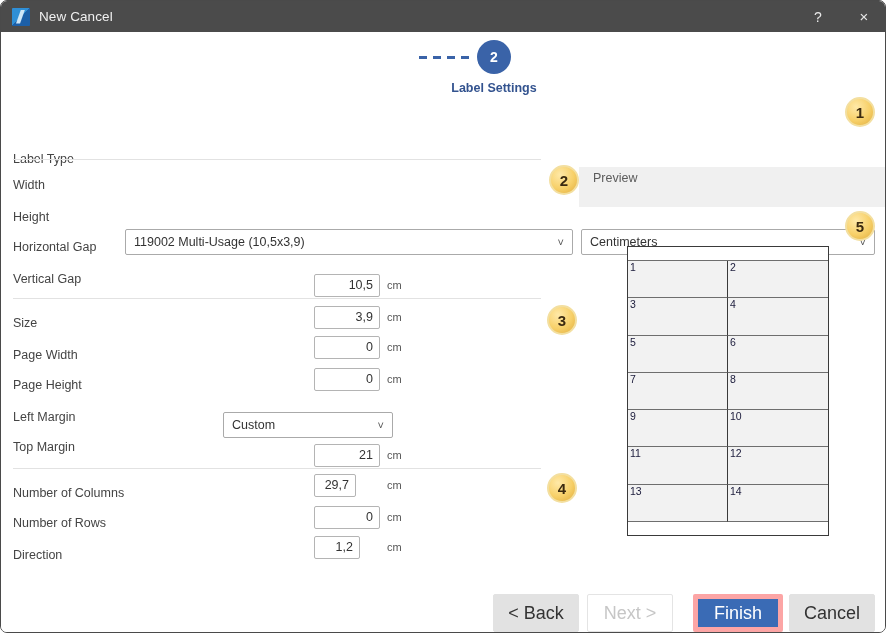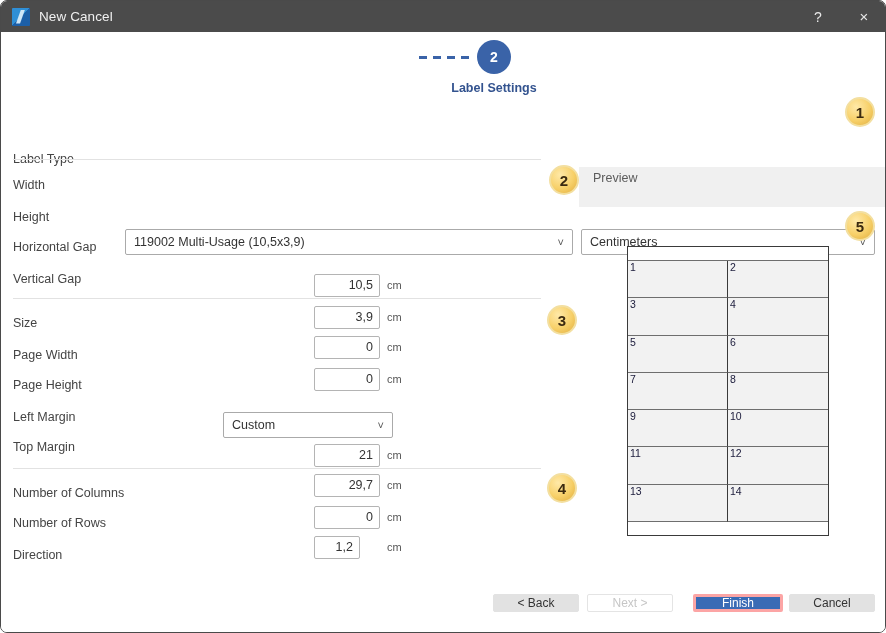--- a/index.html
+++ b/index.html
@@ -158,27 +158,27 @@
   }
   .cell:nth-child(2n){border-right:none;}
   .cell span{
     position:absolute;left:2px;top:0px;font-size:10.5px;color:#1a1a3a;
   }
   
   .footer{
     position:absolute;left:0;top:578px;width:886px;height:55px;background:#ffffff;
   }
   .btn{
-    position:absolute;top:15px;height:18px;box-sizing:border-box;
-    border-radius:2px;font-size:12px;
+    position:absolute;top:15px;height:38px;box-sizing:border-box;
+    border-radius:2px;font-size:18px;
     display:flex;align-items:center;justify-content:center;
   }
   .btn.grey{background:#e2e2e2;border:1px solid #e2e2e2;color:#333;}
   .btn.disabled{background:#ffffff;border:1px solid #e4e4e4;color:#c6c6c6;}
-  .btn.primary{background:#3a6bb5;border:3px solid #fca5a5;color:#ffffff;}
+  .btn.primary{background:#3a6bb5;border:5px solid #fca5a5;color:#ffffff;}
 </style>
 </head>
 <body>
 
 <div class="window">
 
   <div class="titlebar">
     <div class="app-icon"></div>
     <div class="title-text">New Cancel</div>
     <div class="win-btns">
@@ -233,21 +233,21 @@
     <div class="combo" style="left:222px;top:308px;width:170px;">
       <span>Custom</span>
       <span class="chev">˅</span>
     </div>
 
     <div class="lbl" style="top:244px;">Page Width</div>
     <div class="field num" style="left:313px;top:340px;width:66px;text-align:right;">21</div>
     <div class="unit" style="left:386px;top:345px;">cm</div>
 
     <div class="lbl" style="top:274px;">Page Height</div>
-    <div class="field num" style="left:313px;top:370px;width:66px;">29,7</div>
+    <div class="field num" style="left:313px;top:370px;width:42px;">29,7</div>
     <div class="unit" style="left:386px;top:375px;">cm</div>
 
     <div class="lbl" style="top:306px;">Left Margin</div>
     <div class="field num" style="left:313px;top:402px;width:66px;">0</div>
     <div class="unit" style="left:386px;top:407px;">cm</div>
 
     <div class="lbl" style="top:336px;">Top Margin</div>
     <div class="field num" style="left:313px;top:432px;width:46px;">1,2</div>
     <div class="unit" style="left:386px;top:437px;">cm</div>
 

